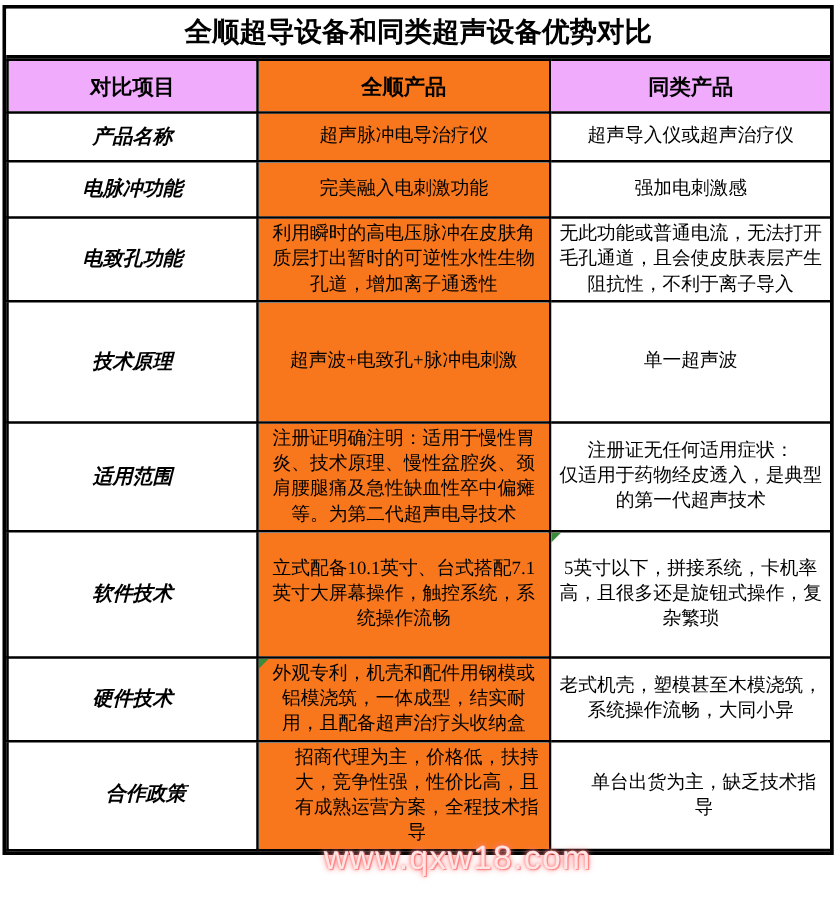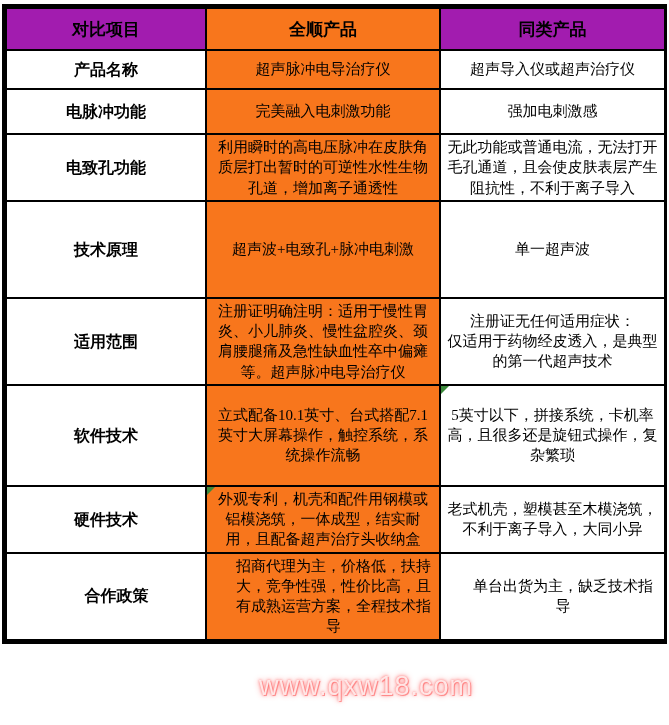--- a/index.html
+++ b/index.html
@@ -39,24 +39,24 @@
     text-align: center;
     vertical-align: middle;
     padding: 2px 4px;
     position: relative;
     overflow: hidden;
   }
   table.cmp th {
     font-size: 17px;
     font-weight: bold;
     height: 36px;
-    background: #a21caf;
+    background: #f0abfc;
   }
   table.cmp th.orange, table.cmp td.orange { background: #F8761C; }
-  td.label-cell { font-weight: bold; font-size: 16px; background: #fff; }
+  td.label-cell { font-weight: bold; font-size: 16px; background: #fff; font-style: italic; }
   td .cell-text {
     display: inline-block;
     white-space: pre-line;
     font-size: 15px;
     line-height: 1.35;
   }
   td.label-cell .cell-text { font-size: 16px; line-height: 1.2; }
   
   tbody tr:nth-child(1) td { height: 33px; }
   tbody tr:nth-child(2) td { height: 39px; }
@@ -88,20 +88,21 @@
     text-shadow: 0 0 3px #ff6a6a, 0 0 6px #ff8f8f, 1px 1px 0 #ff9d9d;
     pointer-events: none;
     white-space: nowrap;
   }
 </style>
 </head>
 <body>
 
 <div class="page">
   <div class="frame">
+    <div class="title">全顺超导设备和同类超声设备优势对比</div>
     <table class="cmp">
       <colgroup>
           <col class="c1">
           <col class="c2">
           <col class="c3">
         </colgroup>
       <thead>
         <tr>
           <th>对比项目</th>
           <th class="orange">全顺产品</th>
@@ -124,33 +125,33 @@
           <td class="orange"><span class="cell-text">利用瞬时的高电压脉冲在皮肤角质层打出暂时的可逆性水性生物孔道，增加离子通透性</span></td>
           <td><span class="cell-text">无此功能或普通电流，无法打开毛孔通道，且会使皮肤表层产生阻抗性，不利于离子导入</span></td>
         </tr>
         <tr>
           <td class="label-cell"><span class="cell-text">技术原理</span></td>
           <td class="orange"><span class="cell-text">超声波+电致孔+脉冲电刺激</span></td>
           <td><span class="cell-text">单一超声波</span></td>
         </tr>
         <tr>
           <td class="label-cell"><span class="cell-text">适用范围</span></td>
-          <td class="orange"><span class="cell-text">注册证明确注明：适用于慢性胃炎、小儿肺炎、慢性盆腔炎、颈肩腰腿痛及急性缺血性卒中偏瘫等。超声脉冲电导治疗仪</span></td>
+          <td class="orange"><span class="cell-text">注册证明确注明：适用于慢性胃炎、技术原理、慢性盆腔炎、颈肩腰腿痛及急性缺血性卒中偏瘫等。为第二代超声电导技术</span></td>
           <td><span class="cell-text">注册证无任何适用症状：
 仅适用于药物经皮透入，是典型的第一代超声技术</span></td>
         </tr>
         <tr>
           <td class="label-cell"><span class="cell-text">软件技术</span></td>
           <td class="orange"><span class="cell-text">立式配备10.1英寸、台式搭配7.1英寸大屏幕操作，触控系统，系统操作流畅</span></td>
           <td><span class="tri"></span><span class="cell-text">5英寸以下，拼接系统，卡机率高，且很多还是旋钮式操作，复杂繁琐</span></td>
         </tr>
         <tr>
           <td class="label-cell"><span class="cell-text">硬件技术</span></td>
           <td class="orange"><span class="tri"></span><span class="cell-text">外观专利，机壳和配件用钢模或铝模浇筑，一体成型，结实耐用，且配备超声治疗头收纳盒</span></td>
-          <td><span class="cell-text">老式机壳，塑模甚至木模浇筑，不利于离子导入，大同小异</span></td>
+          <td><span class="cell-text">老式机壳，塑模甚至木模浇筑，系统操作流畅，大同小异</span></td>
         </tr>
         <tr>
           <td class="label-cell"><span class="cell-text">合作政策</span></td>
           <td class="orange"><span class="cell-text">招商代理为主，价格低，扶持大，竞争性强，性价比高，且有成熟运营方案，全程技术指导</span></td>
           <td><span class="cell-text">单台出货为主，缺乏技术指导</span></td>
         </tr>
       </tbody>
     </table>
   </div>
   <div class="watermark">www.qxw18.com</div>

